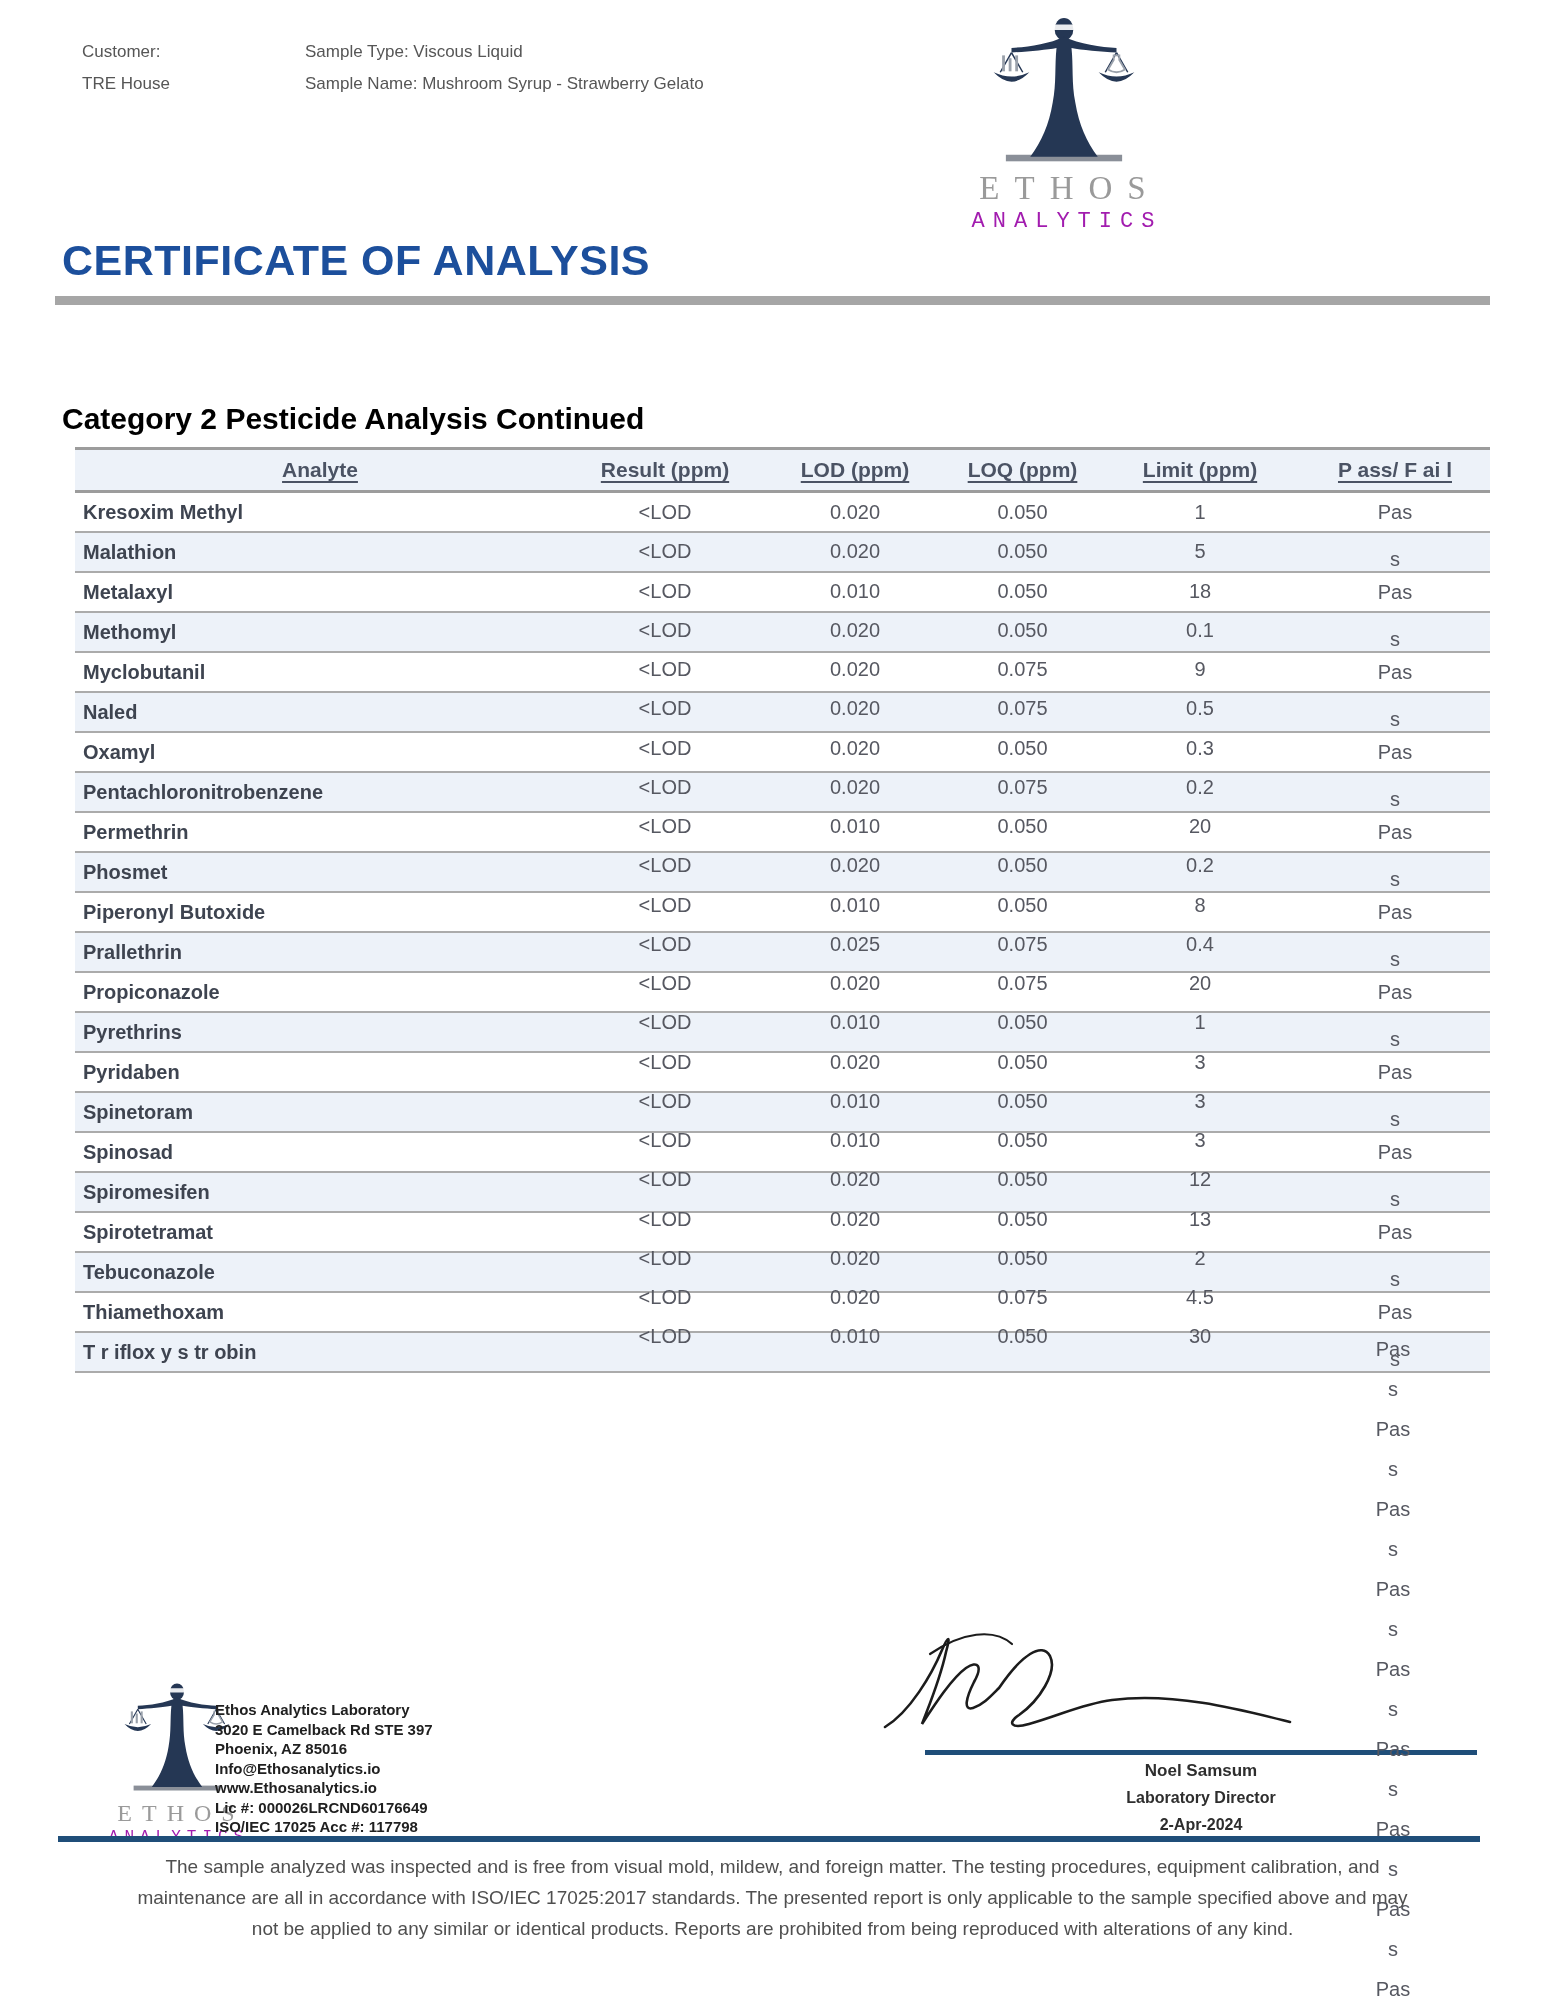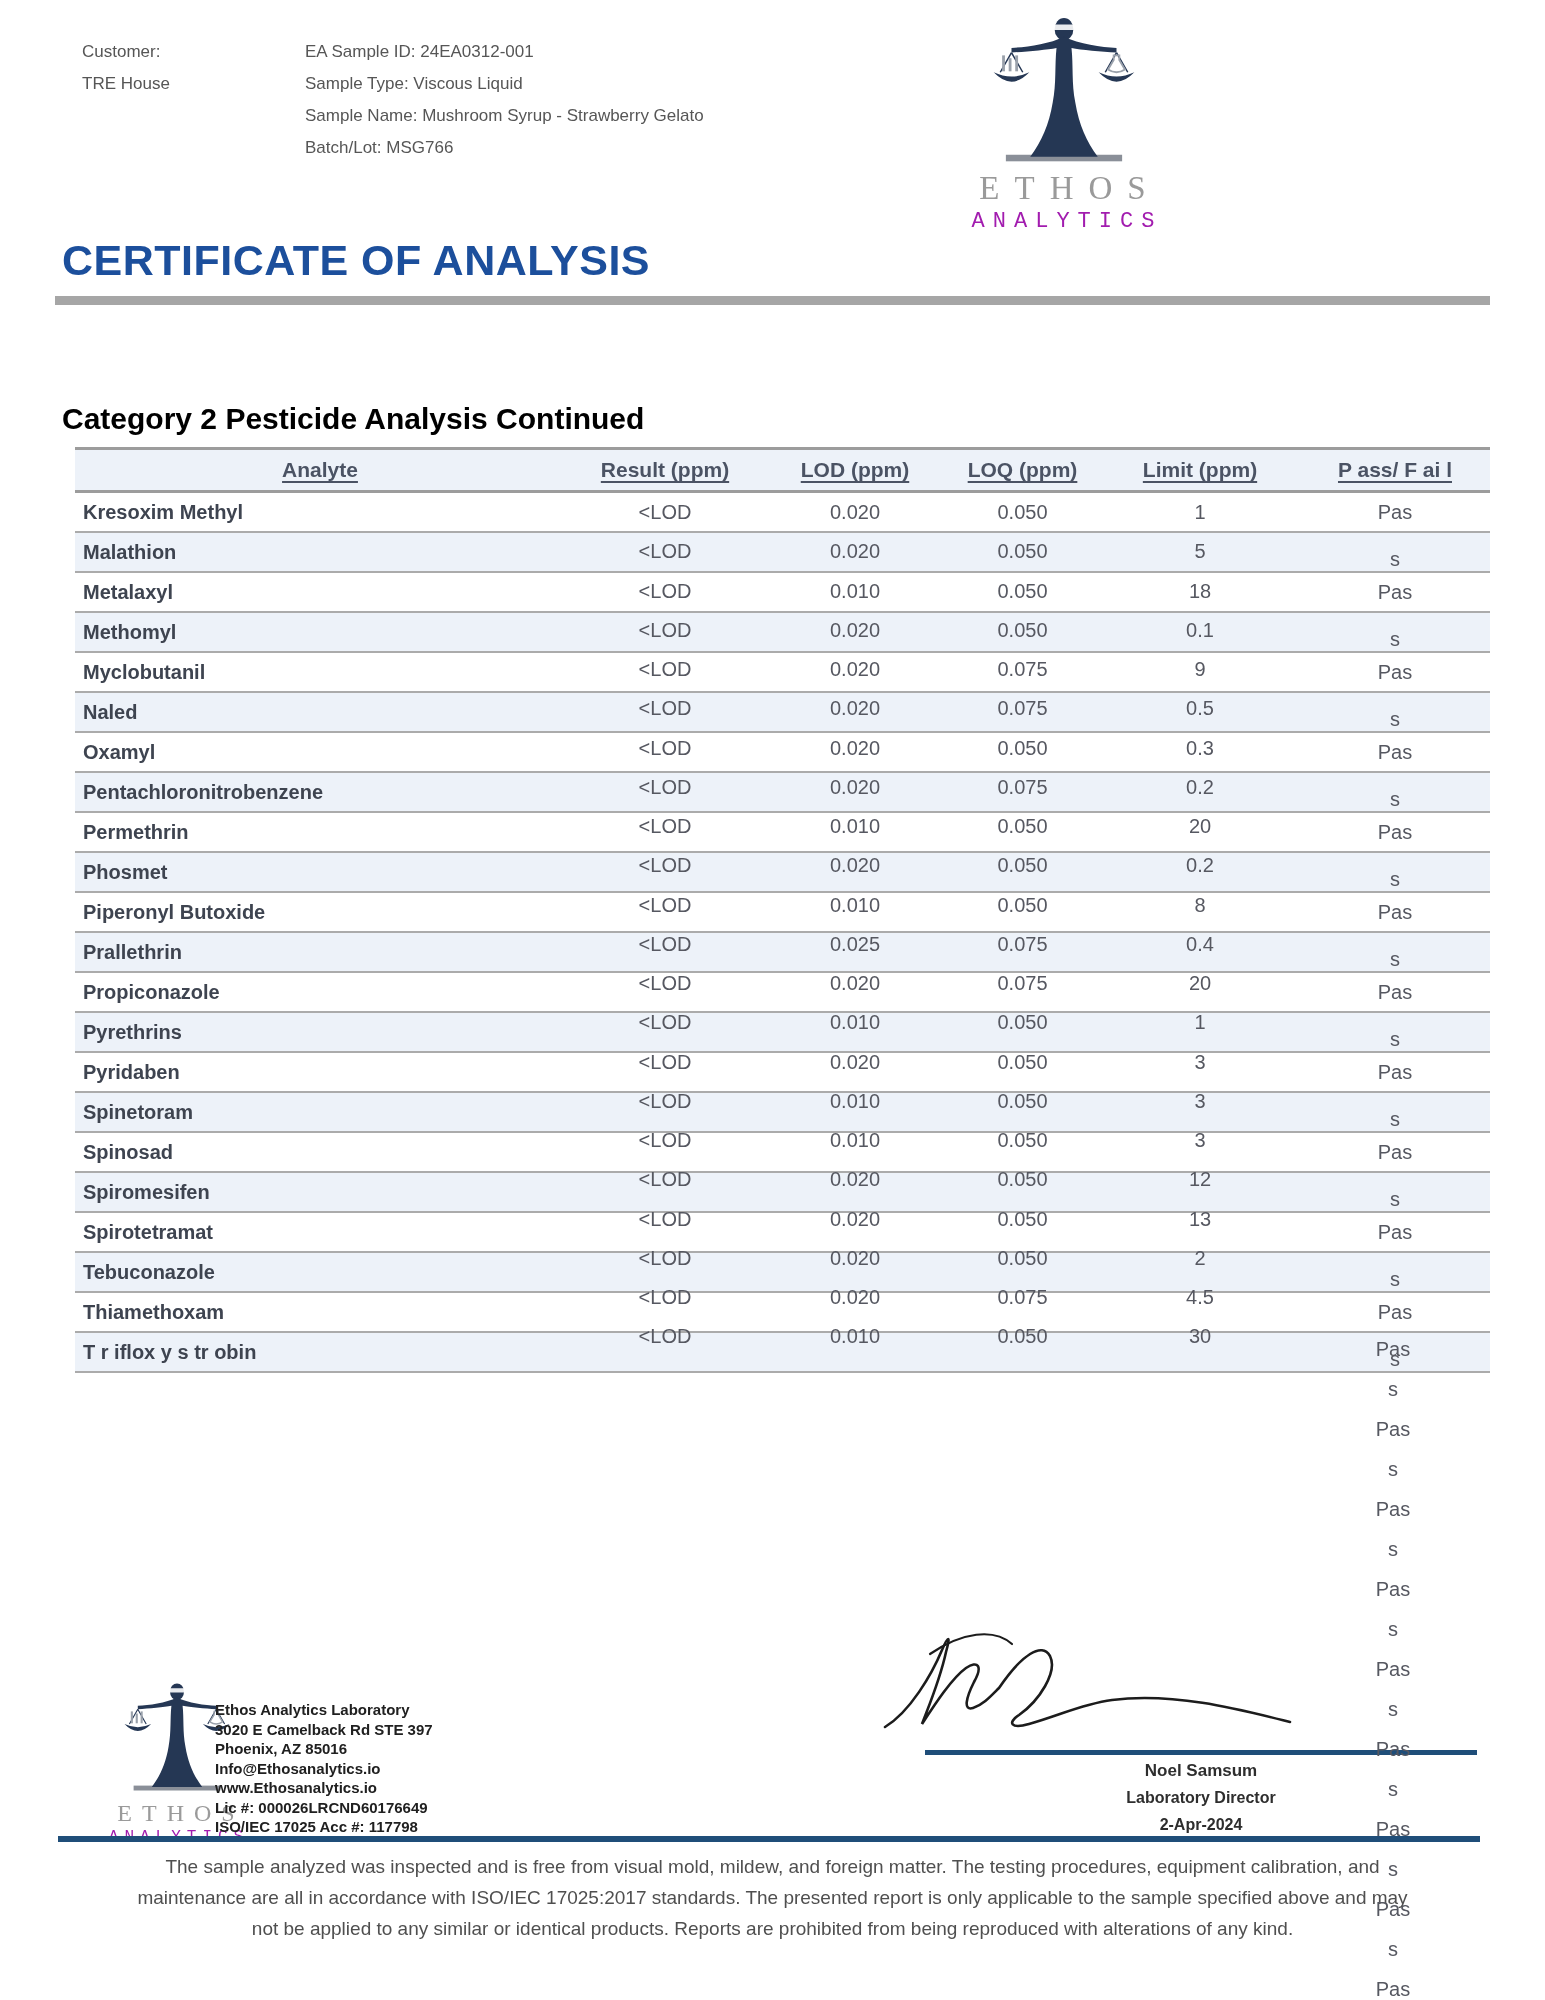--- a/index.html
+++ b/index.html
@@ -62,24 +62,22 @@
 <body>
 
 <div class="page">
 
   <div class="abs customer">
     <div class="info-line">Customer:</div>
     <div class="info-line">TRE House</div>
   </div>
 
   <div class="abs sample-block">
-    <div class="info-line">EA Sample ID: 24EA0312-001</div>
     <div class="info-line">Sample Type: Viscous Liquid</div>
     <div class="info-line">Sample Name: Mushroom Syrup - Strawberry Gelato</div>
-    <div class="info-line">Batch/Lot: MSG766</div>
   </div>
 
 
   <div class="abs logo-top">
     <svg width="150" height="150" viewBox="0 0 160 160">
       <rect x="18" y="148" width="124" height="7" fill="#8a8f98"></rect>
       <ellipse cx="80" cy="14" rx="10" ry="12" fill="#253754"></ellipse>
       <rect x="66" y="9" width="28" height="6" rx="2" fill="#ffffff" opacity="0.9"></rect>
       <path d="M80 22 C 64 30 40 33 24 34 L 24 39 C 40 38 62 36 72 34 C 70 52 72 72 68 92 C 64 116 56 134 44 150 L 116 150 C 104 134 96 116 92 92 C 88 72 90 52 88 34 C 98 36 120 38 136 39 L 136 34 C 120 33 96 30 80 22 Z" fill="#253754"></path>
       <path d="M24 39 L 12 60 M24 39 L 36 60" stroke="#253754" stroke-width="1.6" fill="none"></path>

